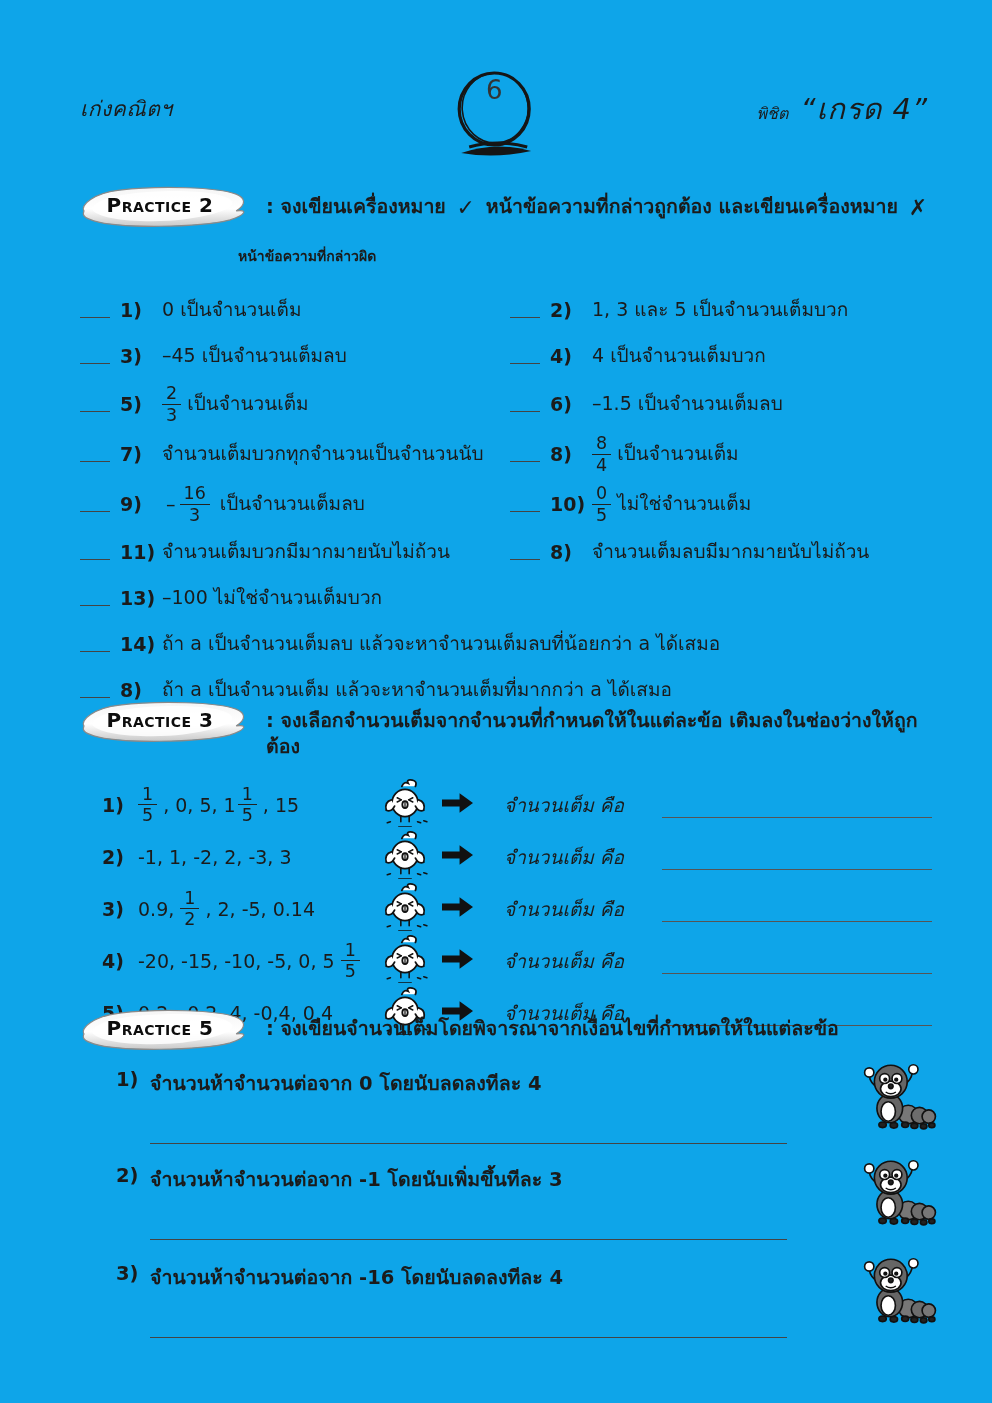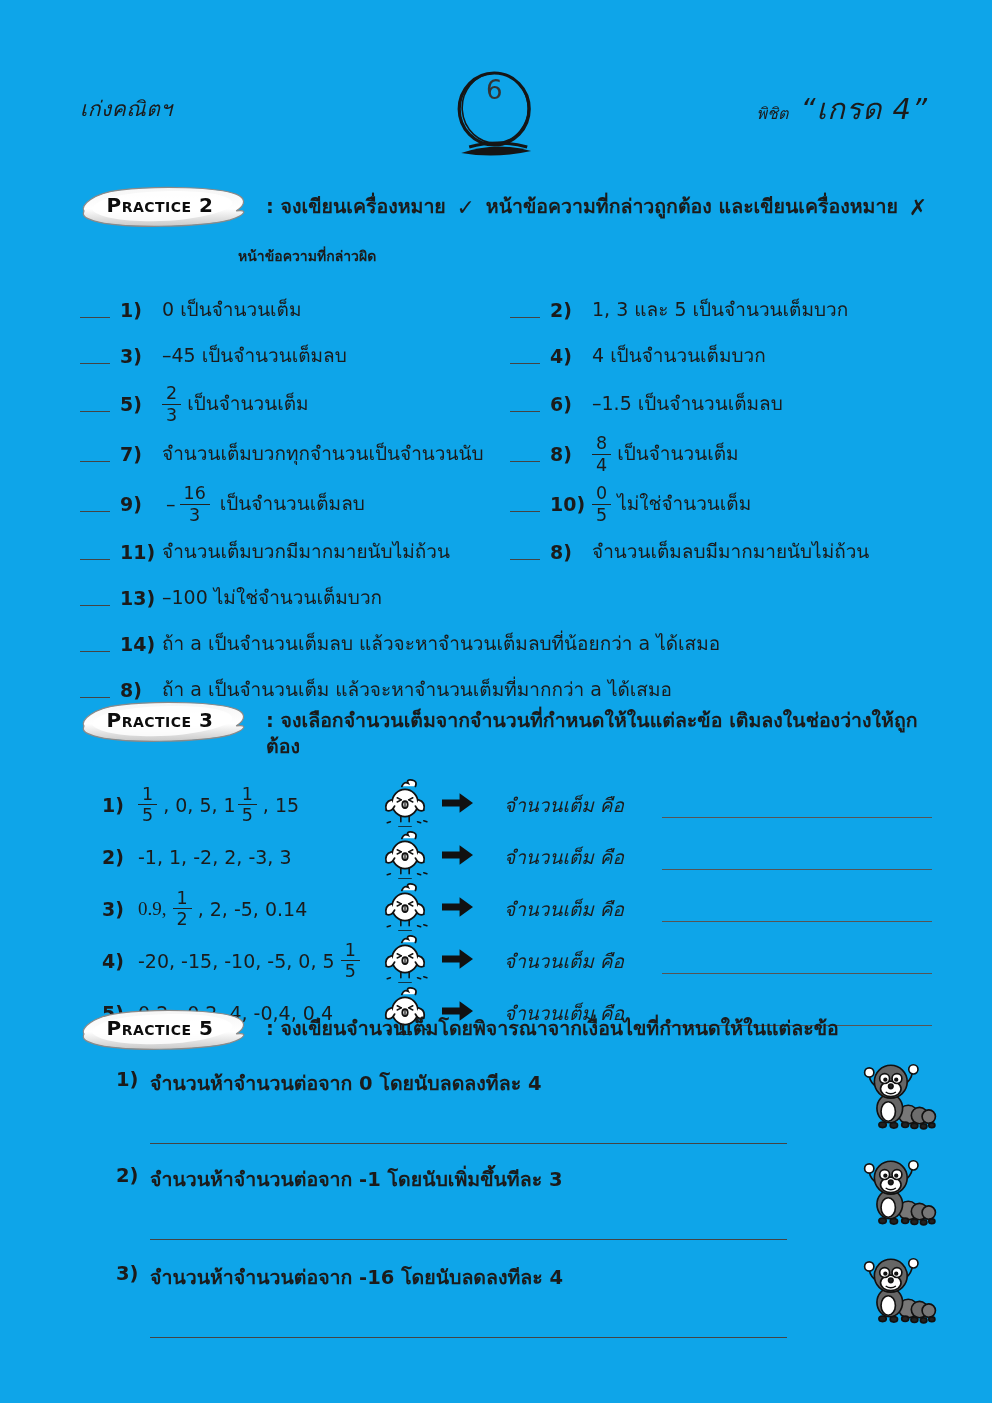--- a/index.html
+++ b/index.html
@@ -320,21 +320,21 @@
         <span class="p3-arrow"><svg viewBox="0 0 30 21" width="31" height="22">
               <use href="#arrowShape"></use>
             </svg></span>
         <span class="p3-label">จำนวนเต็ม คือ</span>
         <span class="p3-blank"></span>
       </div>
 
       <div class="p3-row">
         <span class="inum">3)</span>
         <span class="p3-expr">
-          <span style="margin-right:6px;font-family:Liberation Serif, serif;">0.9,</span>
+          <span style="margin-right:6px;">0.9,</span>
           <span class="frac">
               <span class="fn">1</span>
               <span class="fd">2</span>
             </span>
           <span>, 2, -5, 0.14</span>
         </span>
         <span class="p3-chick"><svg viewBox="0 0 48 46" width="50" height="48">
               <use href="#chickShape"></use>
             </svg></span>
         <span class="p3-arrow"><svg viewBox="0 0 30 21" width="31" height="22">

